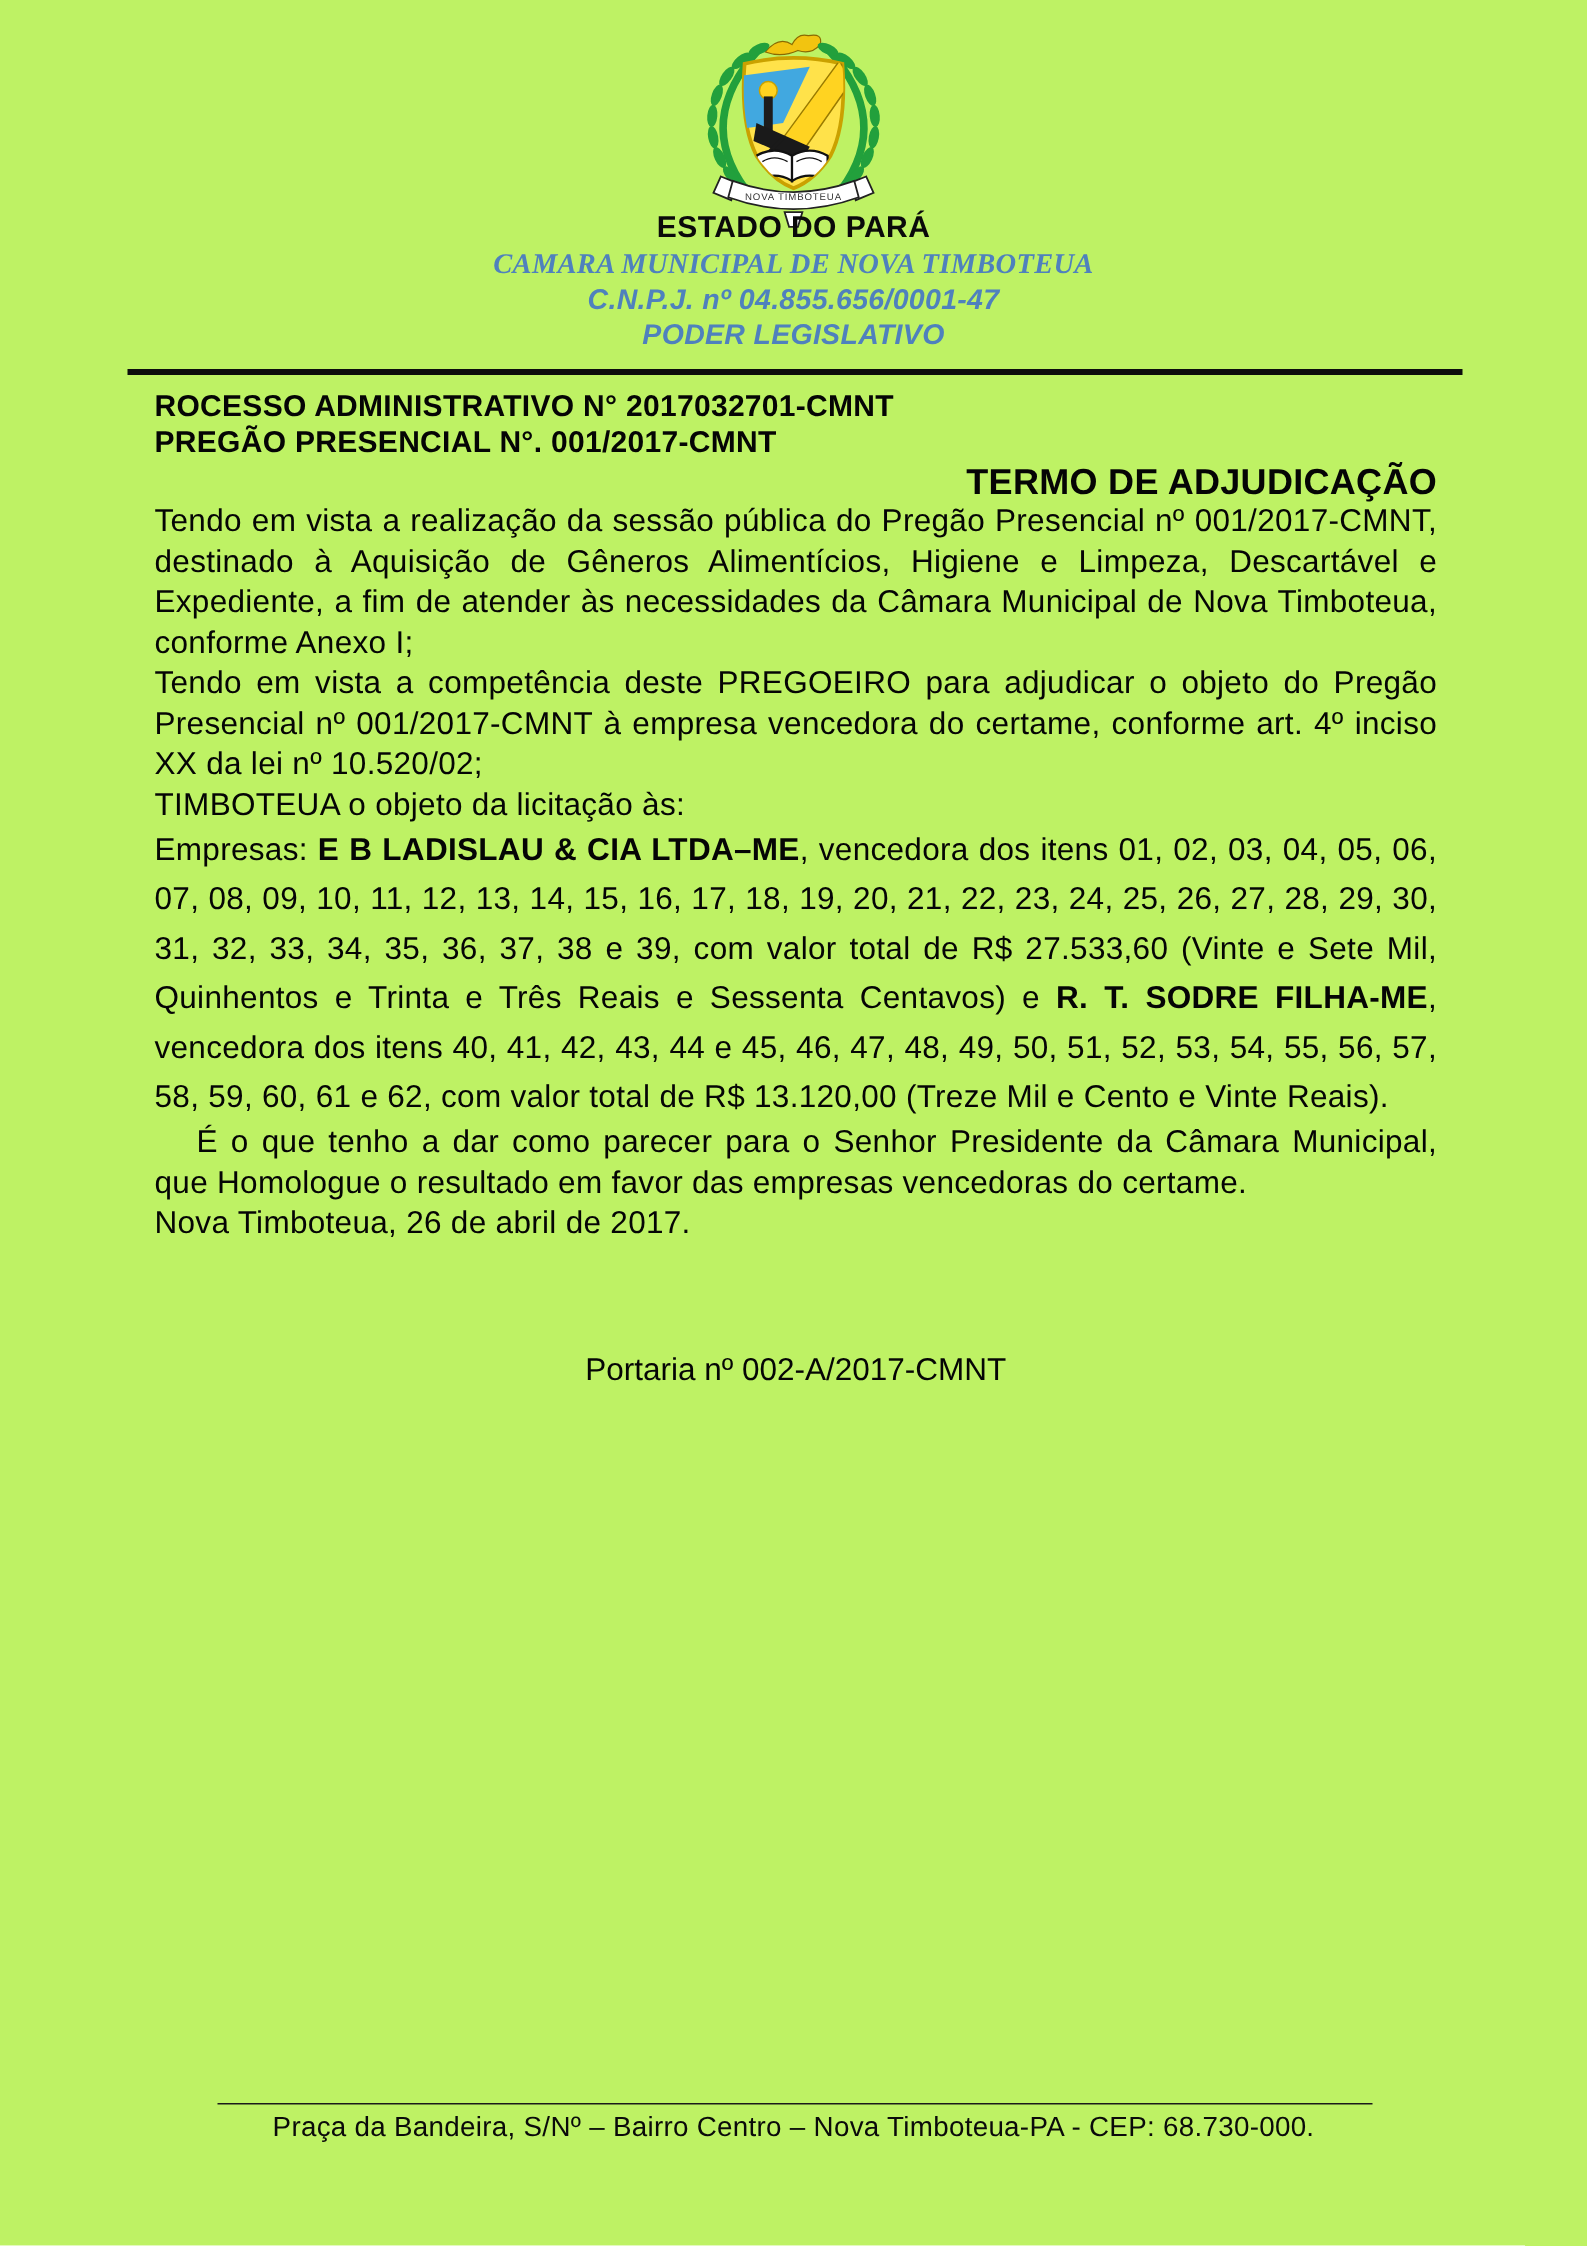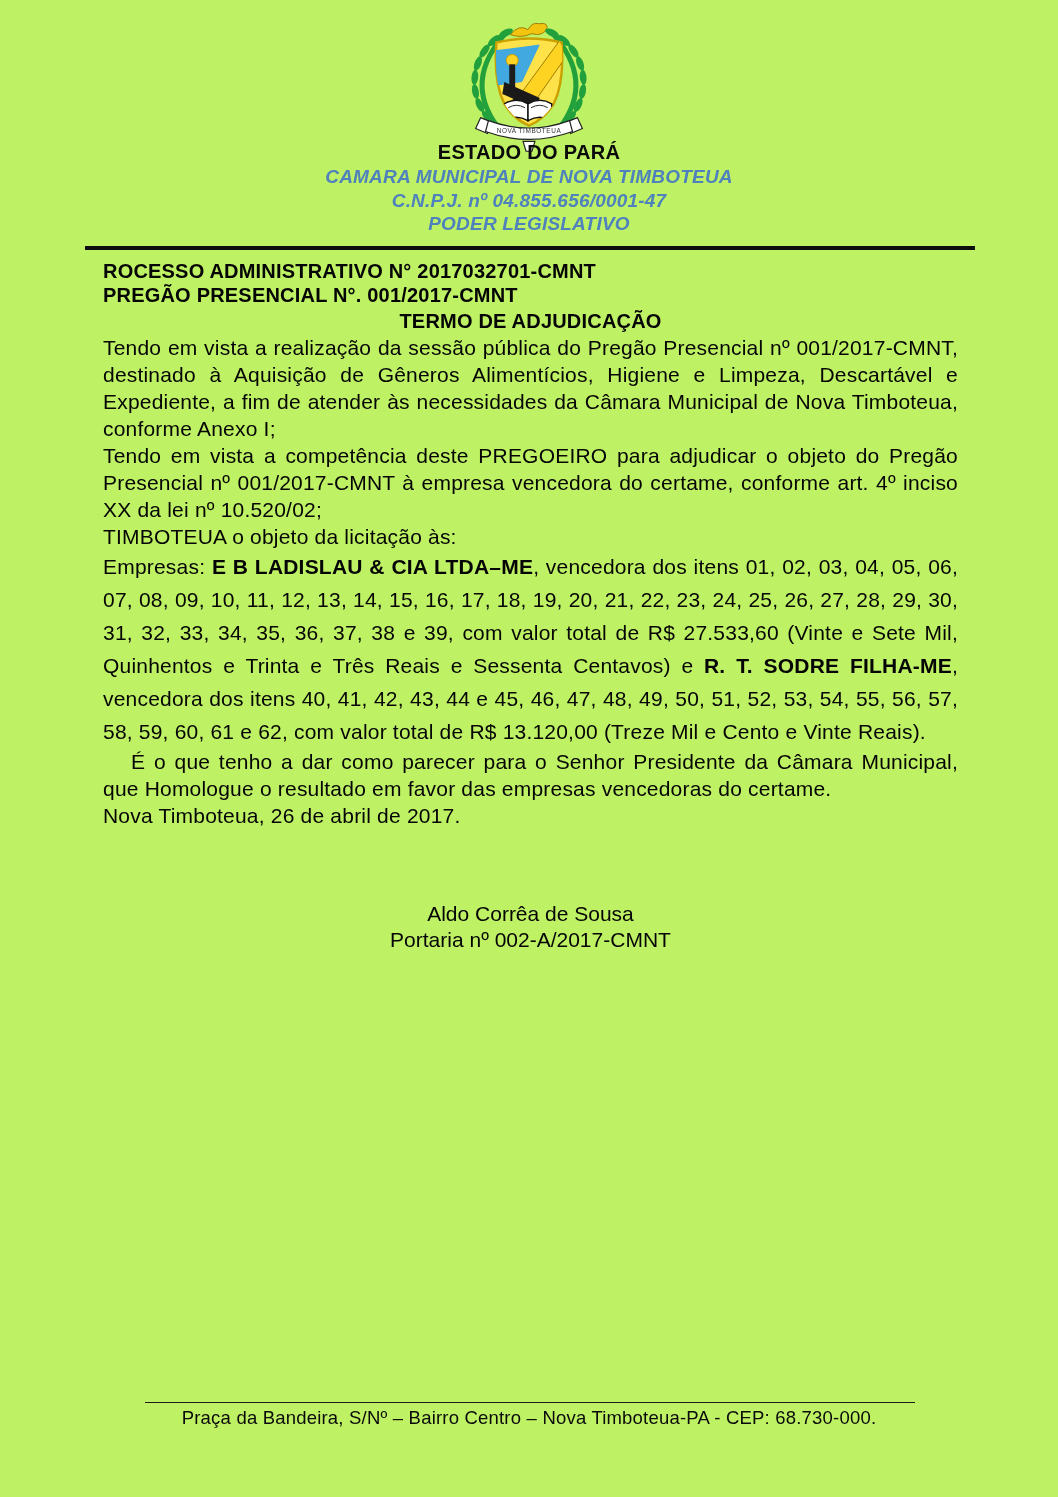--- a/index.html
+++ b/index.html
@@ -5,28 +5,28 @@
   html,body { margin:0; padding:0; background:#ffffff; }
   .page {
     position:relative; width:1058px; height:1497px; background:#bef264;
     font-family:"Liberation Sans","DejaVu Sans",sans-serif; color:#050505;
     overflow:hidden;
   }
   .logo-wrap { position:absolute; top:20px; left:50%; transform:translateX(-50%); }
   .hdr { position:absolute; left:0; right:0; text-align:center; white-space:nowrap; }
   .hdr-state { top:141px; font-size:20px; font-weight:bold; letter-spacing:.3px; color:#0a0a0a; }
   .hdr-blue  { font-weight:bold; font-style:italic; font-size:19px; letter-spacing:.2px; }
-  .hdr-org   { top:166px; }
+  .hdr-org   { top:166px;font-family:Liberation Serif, serif; }
   .hdr-cnpj  { top:190px;text-align:center; }
   .hdr-poder { top:213px; }
   .rule { position:absolute; top:246px; left:85px; width:890px; height:4px; background:#0d0d0d; }
 
   .content { position:absolute; top:259px; left:103px; width:855px; font-size:21px; }
   .dochead-line { font-weight:bold; font-size:20px; line-height:24px; letter-spacing:.2px; }
-  .doctitle { text-align:center; font-weight:bold; font-size:20px; line-height:25px; margin-top:2px; letter-spacing:.2px; }
+  .doctitle { text-align:right; font-weight:bold; font-size:24px; line-height:25px; margin-top:2px; letter-spacing:.2px; }
 
   .content p { margin:0; text-align:justify; line-height:27px; letter-spacing:.2px; }
   .p1 { margin-top:26px; text-indent:57px; }
   .p2 { margin-top:22px; }
   .p3 { margin-top:22px; }
   .p4 { margin-top:26px; text-align:left; }
   .p5 { margin-top:25px; line-height:33px !important; }
   .p6 { margin-top:8px; text-indent:28px; }
   .dateline { margin-top:30px; text-align:right; }
   .sigblock { margin-top:72px; text-align:center; line-height:26px; font-size:21px; }
@@ -113,21 +113,20 @@
 
     <p class="p4">TIMBOTEUA o objeto da licitação às:</p>
 
     <p class="p5"><span>Empresas: </span><b>E B LADISLAU &amp; CIA LTDA–ME</b><span>, vencedora dos itens 01, 02, 03, 04, 05, 06, 07, 08, 09, 10, 11, 12, 13, 14, 15, 16, 17, 18, 19, 20, 21, 22, 23, 24, 25, 26, 27, 28, 29, 30, 31, 32, 33, 34, 35, 36, 37, 38 e 39, com valor total de R$ 27.533,60 (Vinte e Sete Mil, Quinhentos e Trinta e Três Reais e Sessenta Centavos) e </span><b>R. T. SODRE FILHA-ME</b><span>, vencedora dos itens 40, 41, 42, 43, 44 e 45, 46, 47, 48, 49, 50, 51, 52, 53, 54, 55, 56, 57, 58, 59, 60, 61 e 62, com valor total de R$ 13.120,00 (Treze Mil e Cento e Vinte Reais).</span></p>
 
     <p class="p6">É o que tenho a dar como parecer para o Senhor Presidente da Câmara Municipal, que Homologue o resultado em favor das empresas vencedoras do certame.</p>
 
     <p class="dateline">Nova Timboteua, 26 de abril de 2017.</p>
 
     <div class="sigblock">
-      <div>Aldo Corrêa de Sousa</div>
       <div>Portaria nº 002-A/2017-CMNT</div>
     </div>
   </div>
 
   <div class="footer-rule"></div>
   <div class="footer-text">Praça da Bandeira, S/Nº – Bairro Centro – Nova Timboteua-PA - CEP: 68.730-000.</div>
 
 </div>
 
 </body></html>

